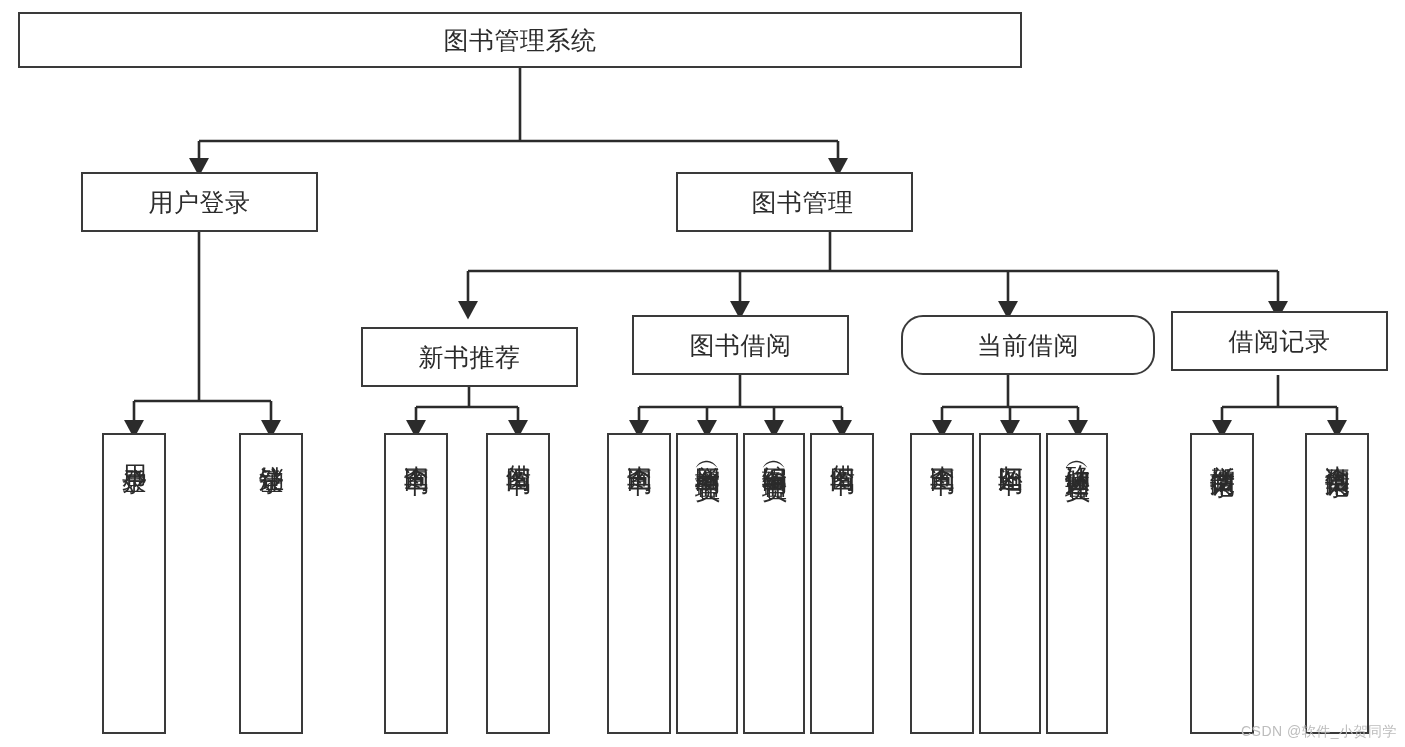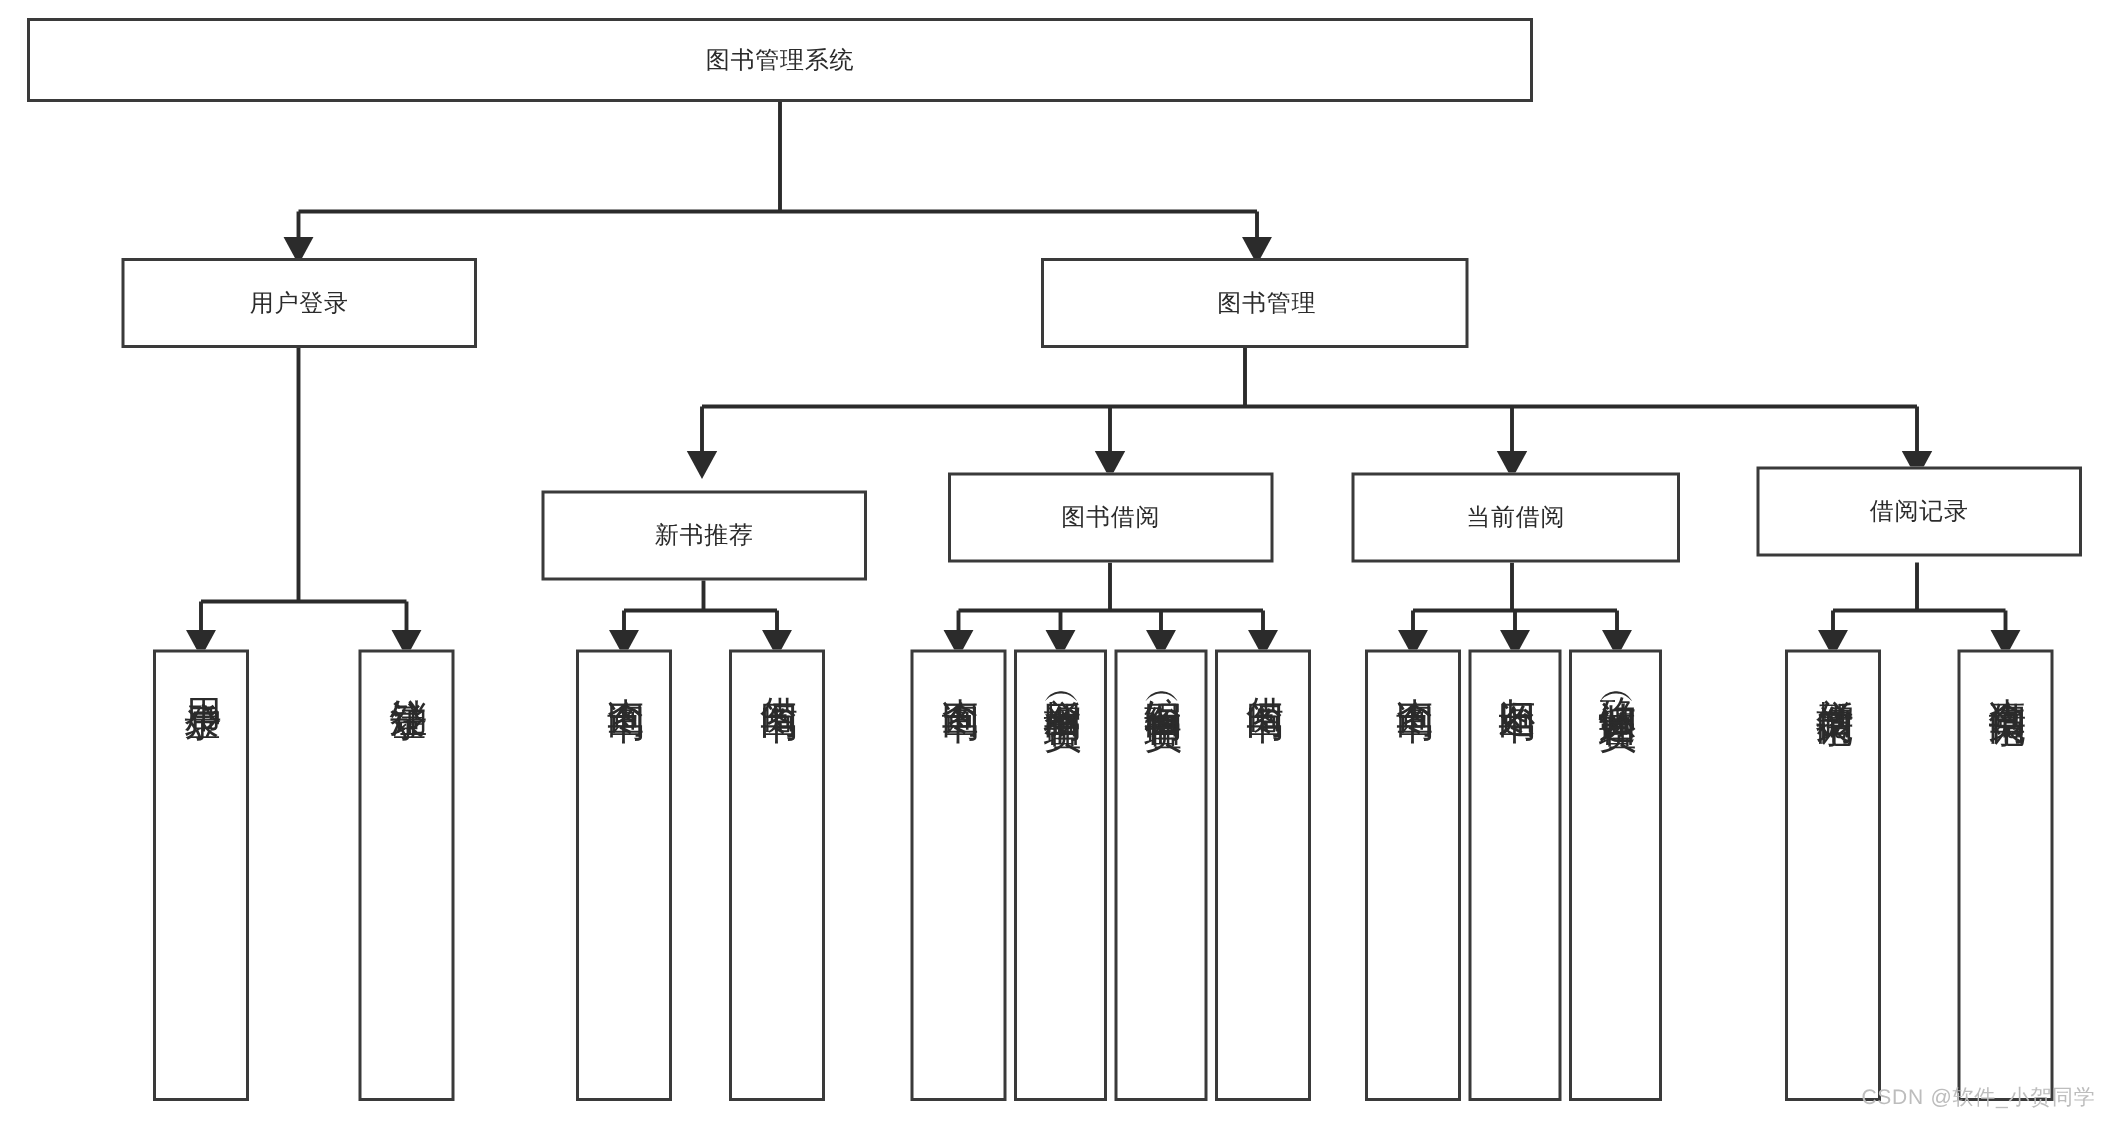--- a/index.html
+++ b/index.html
@@ -30,21 +30,21 @@
     position: absolute;
     box-sizing: border-box;
     border: 2.4px solid #3a3a3a;
     background: #ffffff;
     display: flex;
     align-items: center;
     justify-content: center;
     color: #2b2b2b;
   }
   .node.horiz {
-    font-size: 16px;
+    font-size: 25px;
     letter-spacing: 0.5px;
   }
   .node.vert {
     align-items: flex-start;
     justify-content: center;
     padding-top: 10px;
   }
   .node.vert .vtext {
     writing-mode: vertical-rl;
     text-orientation: upright;
@@ -119,31 +119,31 @@
     </g>
   </svg>
 
   <div class="node horiz" style="left:18px; top:12px; width:1004px; height:56px;">
     <span>图书管理系统</span>
   </div>
 
   <div class="node horiz" style="left:81px; top:172px; width:237px; height:60px;">
     <span>用户登录</span>
   </div>
-  <div class="node horiz" style="left:694px; top:172px; width:285px; height:60px;padding-left:16px;">
+  <div class="node horiz" style="left:676px; top:172px; width:237px; height:60px;padding-left:16px;">
     <span>图书管理</span>
   </div>
 
   <div class="node horiz" style="left:361px; top:315px; width:217px; height:60px;margin-top:12px;">
     <span>新书推荐</span>
   </div>
   <div class="node horiz" style="left:632px; top:315px; width:217px; height:60px;">
     <span>图书借阅</span>
   </div>
-  <div class="node horiz" style="left:901px; top:315px; width:219px; height:60px;">
+  <div class="node horiz" style="left:901px; top:315px; width:254px; height:60px;border-radius:22px;">
     <span>当前借阅</span>
   </div>
   <div class="node horiz" style="left:1171px; top:311px; width:217px; height:60px;">
     <span>借阅记录</span>
   </div>
 
   <div class="node vert" style="left:102px; top:433px; width:64px; height:301px;">
     <span class="vtext">用户登录</span>
   </div>
   <div class="node vert" style="left:239px; top:433px; width:64px; height:301px;">

